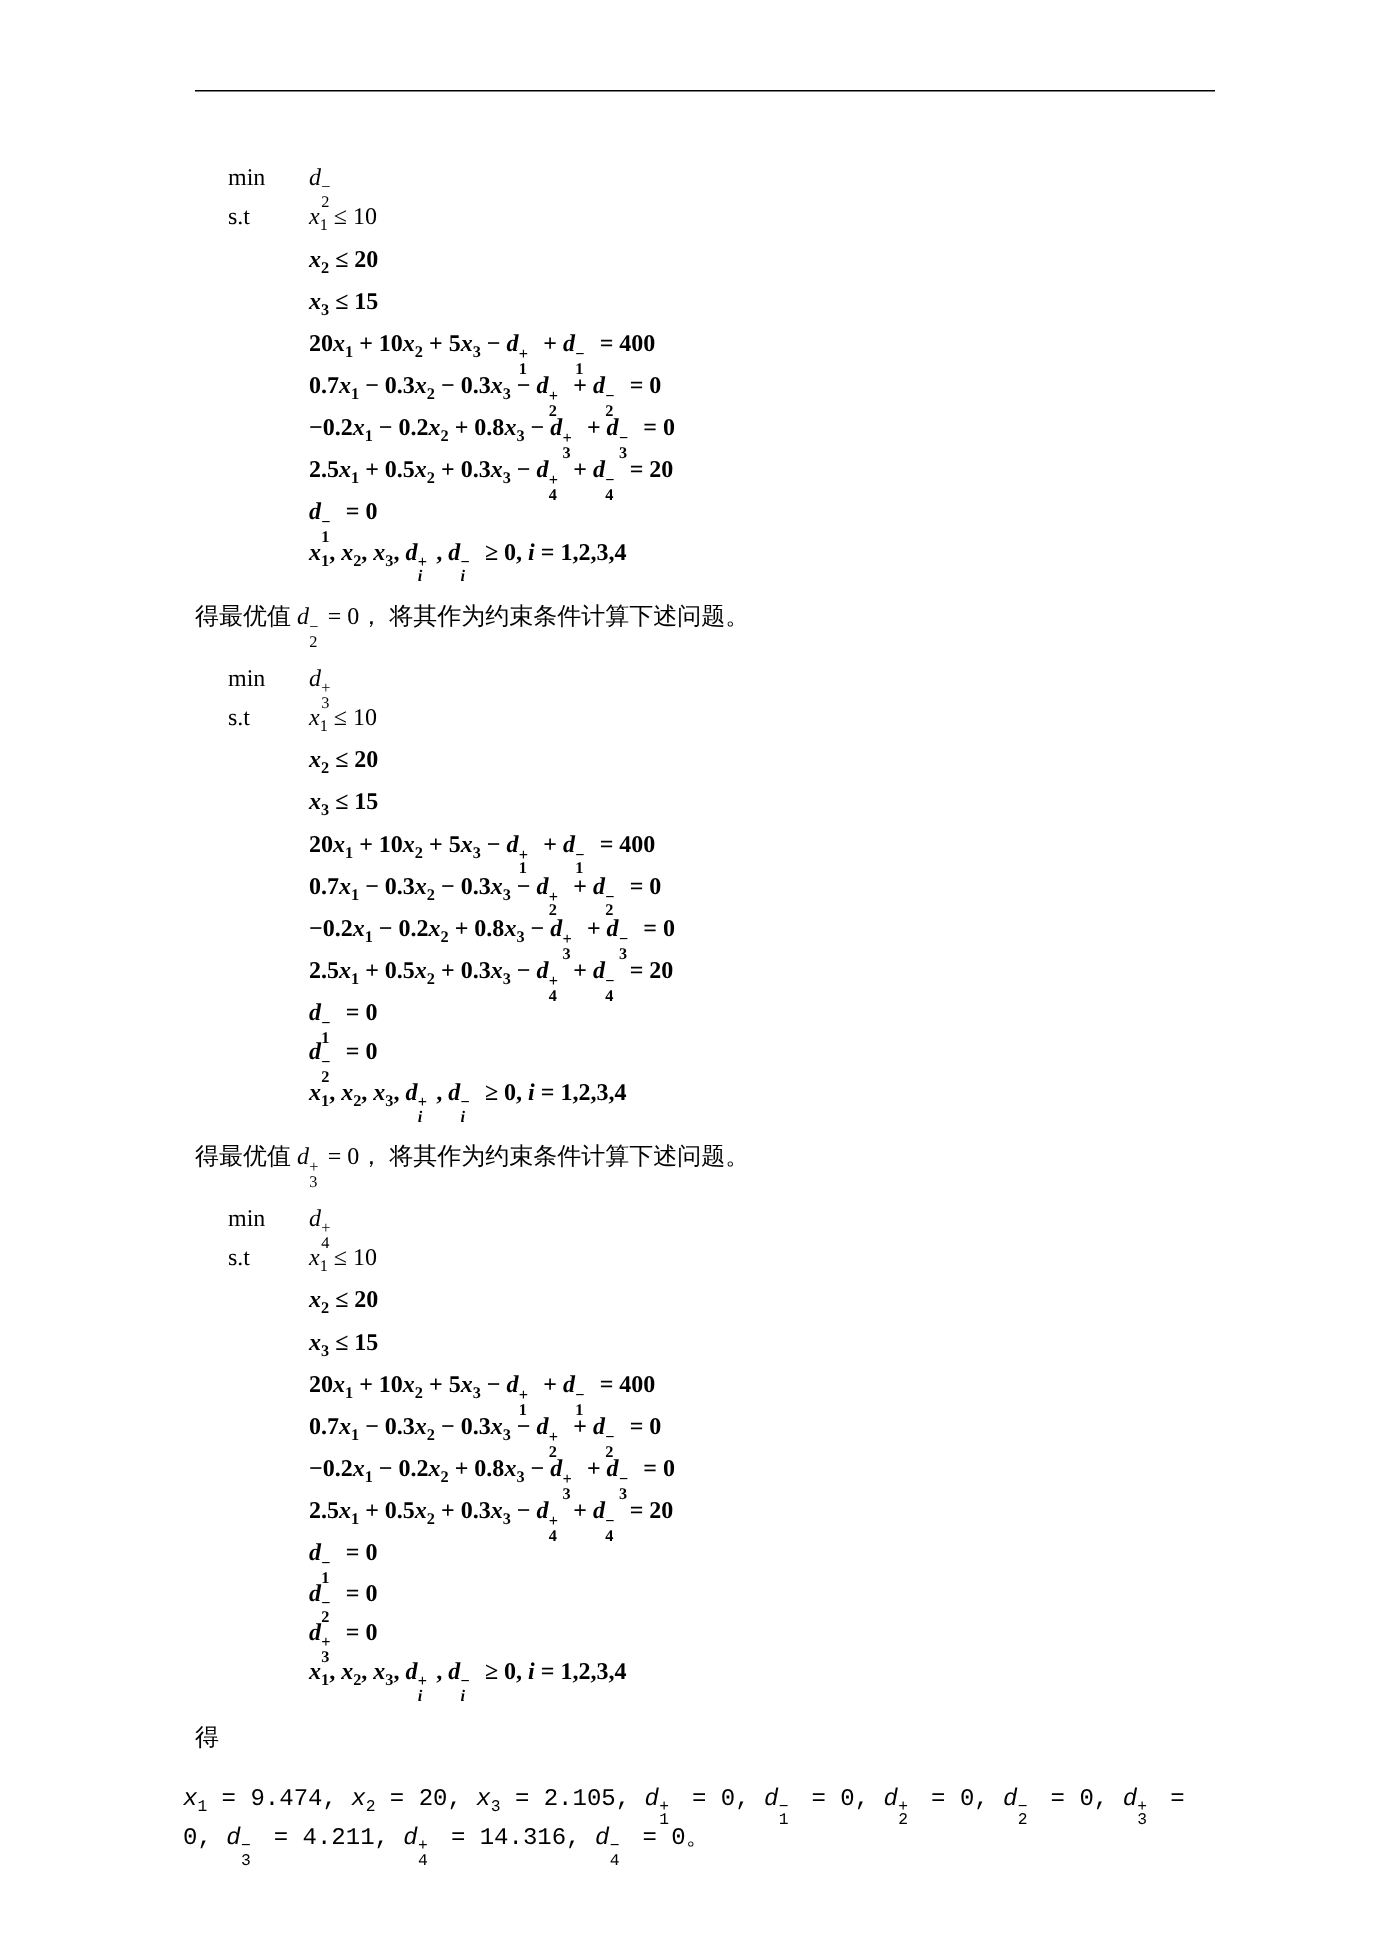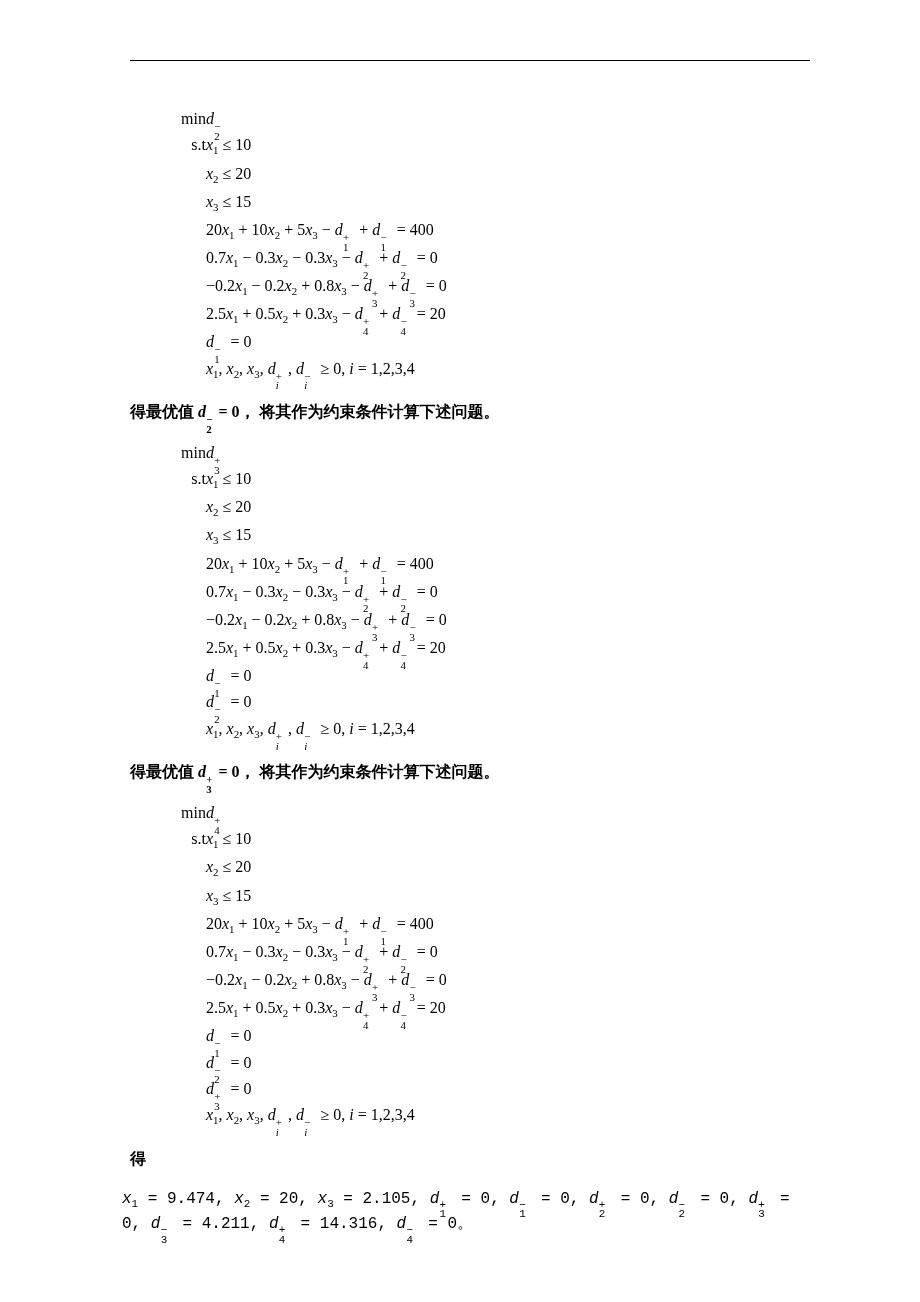--- a/index.html
+++ b/index.html
@@ -23,32 +23,31 @@
   .math-block {
     margin: 10px 0 10px 22px;
     line-height: 1.65;
   }
   .line {
     display: flex;
     align-items: baseline;
   }
   .col-min {
     width: 54px;
-    text-align: right;
   }
   .col-eq {
     flex: 1;
   }
   .indent {
     margin-left: 54px;
+    font-weight: bold;
   }
   .para {
     margin: 16px 0 16px 0;
     line-height: 1.5;
-    font-weight: bold;
   }
   .result {
     margin: 6px 0 0 -8px;
     line-height: 1.5;
     font-family: Liberation Mono, monospace;
   }
   .sub {
     font-size: 0.68em;
     vertical-align: sub;
     font-style: normal;

